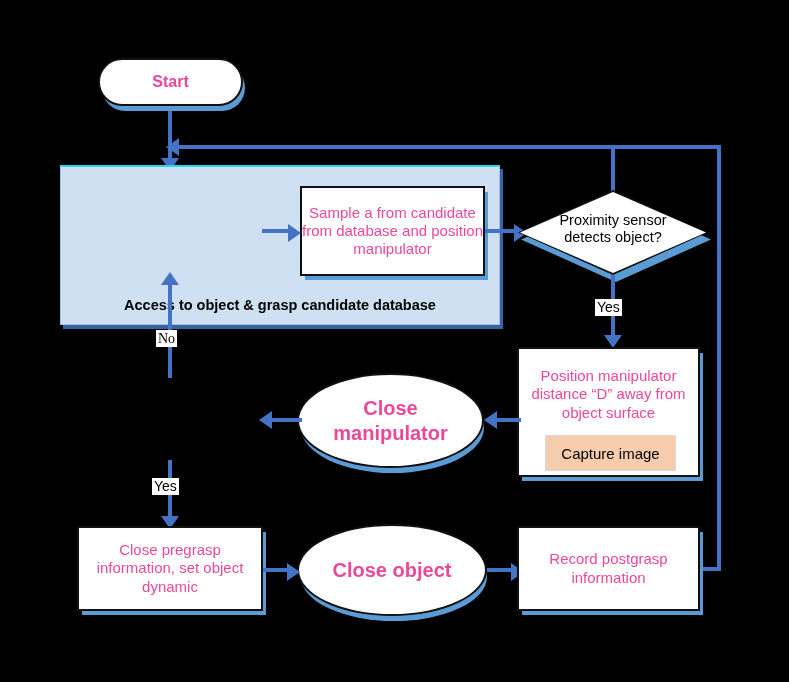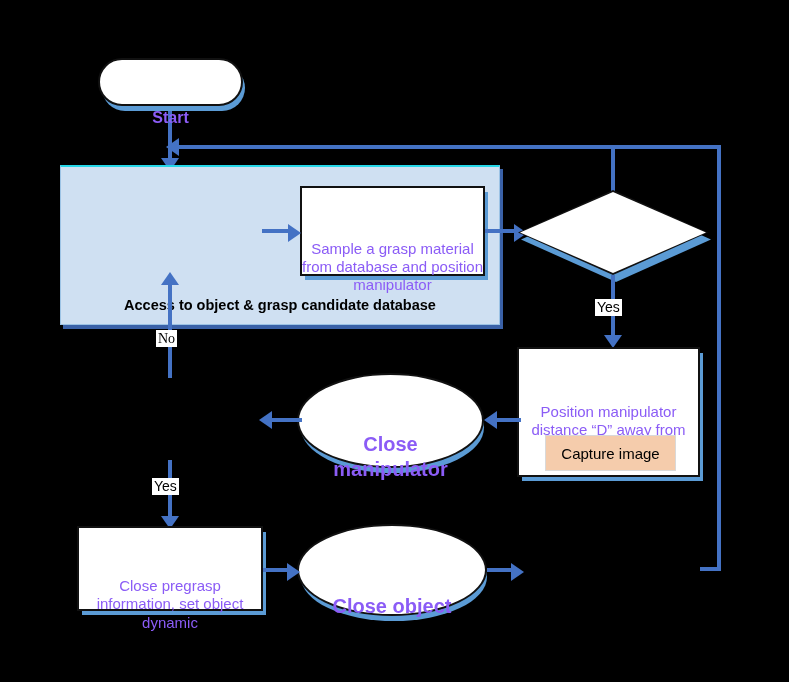--- a/index.html
+++ b/index.html
@@ -19,25 +19,24 @@
   
   .shape-text {
     position: absolute;
     left: 0; top: 0;
     width: 100%; height: 100%;
     display: flex;
     align-items: center;
     justify-content: center;
     text-align: center;
     line-height: 1.22;
-    color: #8b5cf6;
+    color: #ec4899;
     white-space: pre-line;
     box-sizing: border-box;
     pointer-events: none;
-    margin-top: 36px;
   }
 
   
   .group-panel {
     position: absolute;
     background: #CFE0F2;
     border: 1px solid #9CC3E5;
     border-top: 2px solid #25D7E8;
     box-shadow: 3px 4px 0 0 rgba(68,114,196,0.85);
     box-sizing: border-box;
@@ -191,36 +190,38 @@
   <div class="group-panel" style="left:60px; top:165px; width:440px; height:160px;">
     <div class="group-label" style="top:130px;">Access to object &amp; grasp candidate database</div>
   </div>
 
   <div class="terminal" style="left:98px; top:58px; width:145px; height:48px;">
     <div class="shape-text">Start</div>
   </div>
 
 
   <div class="proc" style="left:300px; top:186px; width:185px; height:90px;">
-    <div class="shape-text">Sample a grasp material
+    <div class="shape-text">Sample a from candidate
 from database and position
 manipulator</div>
   </div>
 
   <div class="ln" style="left:262px; top:229px; width:28px; height:4px;"></div>
   <div class="arrow arrow-right" style="left:288px; top:224px;"></div>
 
   <div class="ln" style="left:485px; top:229px; width:32px; height:4px;"></div>
   <div class="arrow arrow-right" style="left:514px; top:224px;"></div>
 
   <div class="diamond-wrap" style="left:518px; top:190px; width:190px; height:85px;">
     <div class="diamond-shadow"></div>
     <div class="diamond-face">
       <div class="diamond-inner"></div>
     </div>
+    <div class="diamond-text" style="top:22px; white-space:pre-line;">Proximity sensor
+detects object?</div>
   </div>
 
   <div class="ln" style="left:611px; top:275px; width:4px; height:65px;"></div>
   <div class="arrow arrow-down" style="left:604px; top:335px;"></div>
   <div class="edge-label" style="left:595px; top:299px;">Yes</div>
 
   <div class="proc" style="left:517px; top:347px; width:183px; height:130px;">
     <div class="shape-text" style="align-items:flex-start; padding-top:18px;">Position manipulator
 distance “D” away from
 object surface</div>
@@ -258,14 +259,18 @@
   <div class="ellipse" style="left:297px; top:524px; width:190px; height:92px;">
     <div class="shape-text">Close object</div>
   </div>
 
   <div class="ln" style="left:263px; top:568px; width:27px; height:4px;"></div>
   <div class="arrow arrow-right" style="left:287px; top:563px;"></div>
 
   <div class="ln" style="left:487px; top:568px; width:27px; height:4px;"></div>
   <div class="arrow arrow-right" style="left:511px; top:563px;"></div>
 
+  <div class="proc" style="left:517px; top:526px; width:183px; height:85px;">
+    <div class="shape-text">Record postgrasp
+information</div>
+  </div>
 
 </div>
 
 </body></html>

